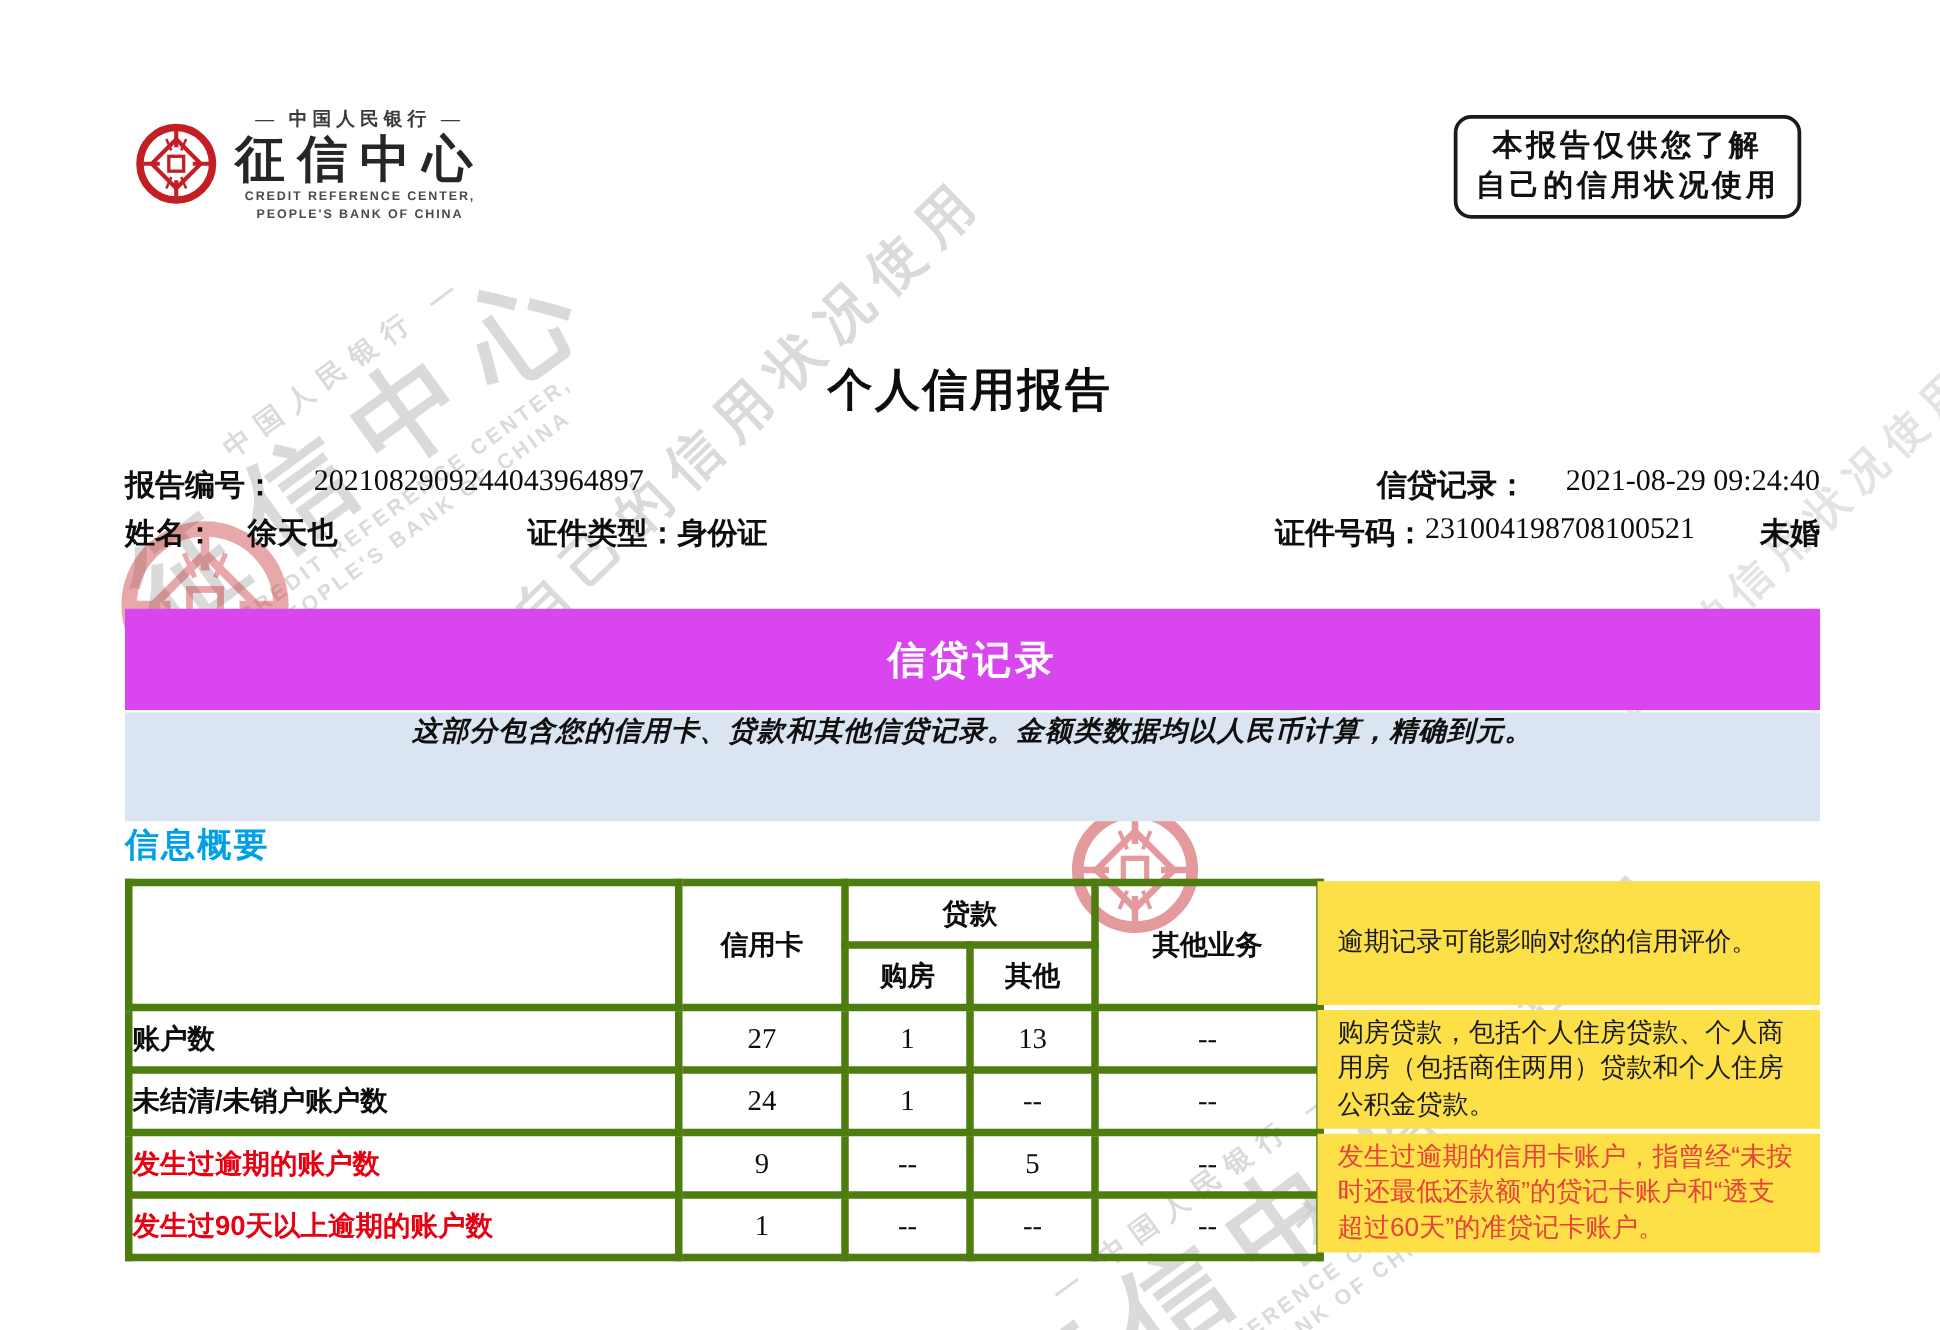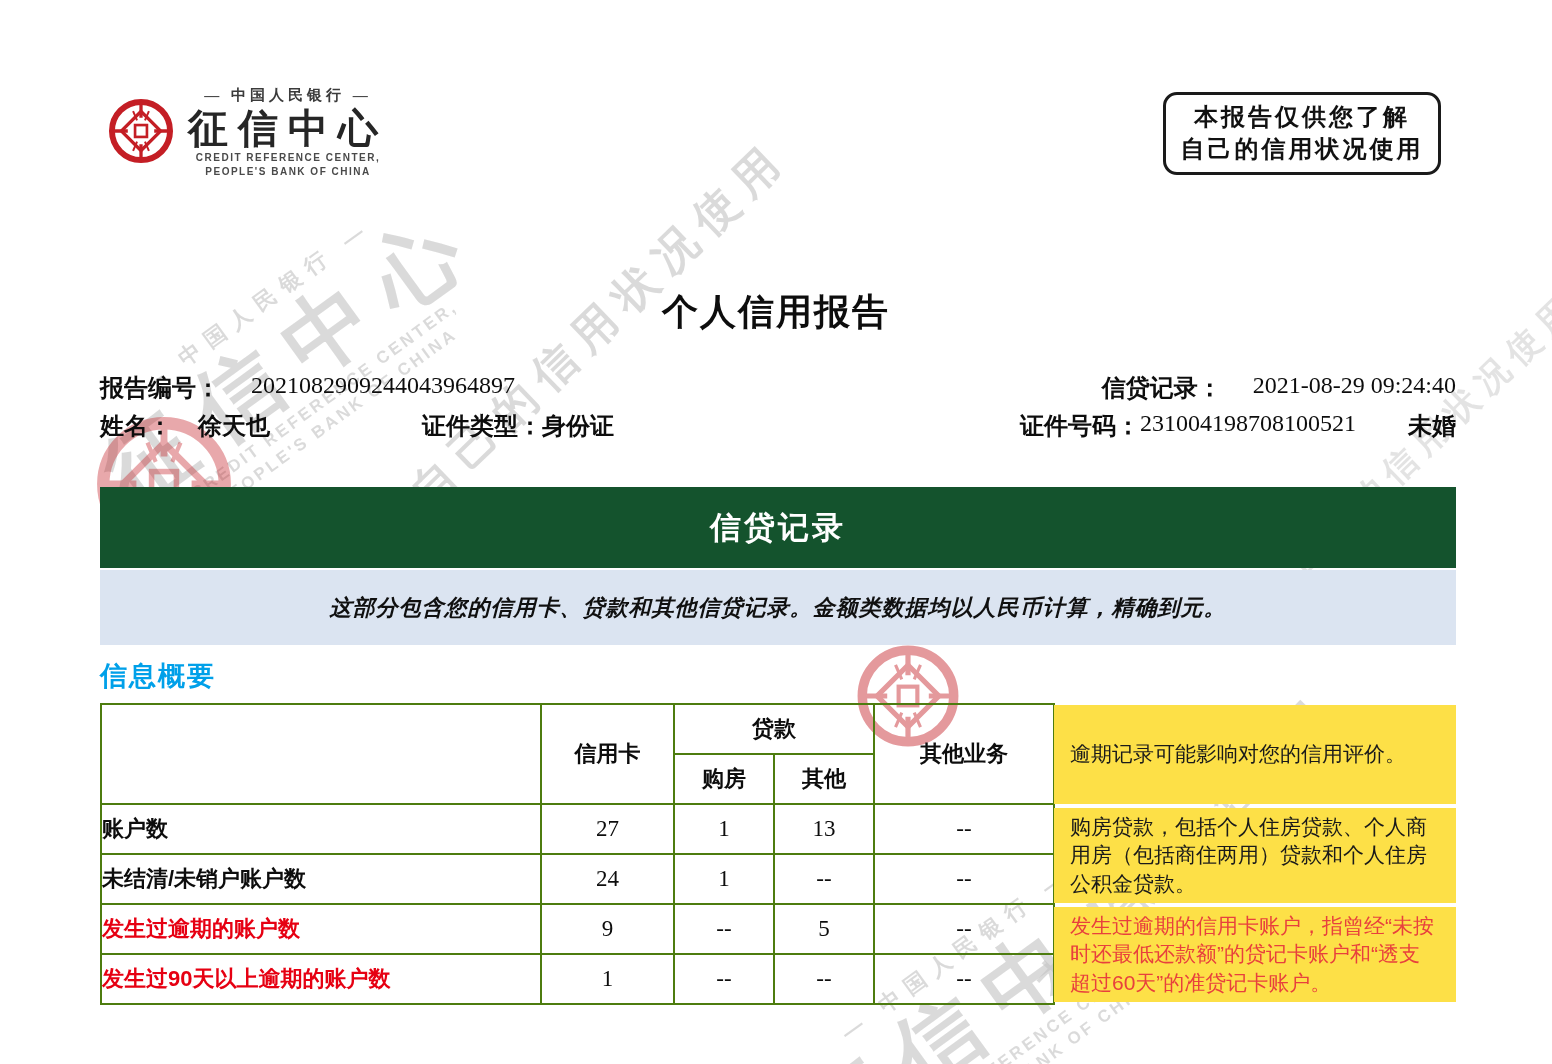--- a/index.html
+++ b/index.html
@@ -42,30 +42,30 @@
   .info-line { position:absolute; left:100px; width:1356px; display:flex; font-size:24px; font-weight:700; color:#0d0d0d; }
   .info-line-1 { top:372px;gap:31px; }
   .info-line-2 { top:410px; }
   .num { font-family:"Liberation Serif", serif; font-weight:400; }
   .il-spacer { flex:1; }
   .name-val { margin-left:26px; }
   .idtype-group { margin-left:152px; }
   .marital { margin-left:52px; }
 
   
-  .banner { position:absolute; left:100px; top:487px; width:1356px; height:81px; background:#14532d; display:flex; align-items:center; justify-content:center; }
+  .banner { position:absolute; left:100px; top:487px; width:1356px; height:81px; background:#d946ef; display:flex; align-items:center; justify-content:center; }
   .banner-title { color:#ffffff; font-size:31px; font-weight:600; letter-spacing:3px; }
-  .band { position:absolute; left:100px; top:570px; width:1356px; height:75px; background:#dbe4f1; display:flex; align-items:center; justify-content:center; }
+  .band { position:absolute; left:100px; top:570px; width:1356px; height:87px; background:#dbe4f1; display:flex; justify-content:center; }
   .band-text { font-size:22px; font-weight:800; font-style:italic; color:#101010; letter-spacing:1px; }
 
   .section-title { position:absolute; left:100px; top:658px; font-size:27px; font-weight:800; color:#00a0e9; letter-spacing:2px; }
 
   
   .summary-table { position:absolute; left:100px; top:703px; border-collapse:collapse; }
-  .summary-table td { border:2px solid #4d7c0f; font-size:22px; color:#0d0d0d; height:50px; padding:0; }
+  .summary-table td { border:6px solid #4d7c0f; font-size:22px; color:#0d0d0d; height:50px; padding:0; }
   .summary-table td.lbl { text-align:left; font-weight:700; }
   .summary-table td.hdr { text-align:center; font-weight:700; }
   .summary-table td.val { text-align:center; font-family:"Liberation Serif", serif; font-size:23px; }
   .summary-table tr.red-row td.lbl { color:#e60012; }
   .c0 { width:440px; } .c1 { width:133px;margin-top:20px; } .c2 { width:100px; } .c3 { width:100px; } .c4 { width:180px; }
 
   
   .notes { position:absolute; left:1054px; top:705px; width:402px; }
   .note-box { background:#fde047; display:flex; align-items:center; padding:10px 16px; }
   .note-1 { height:99px; margin-bottom:4px; }

